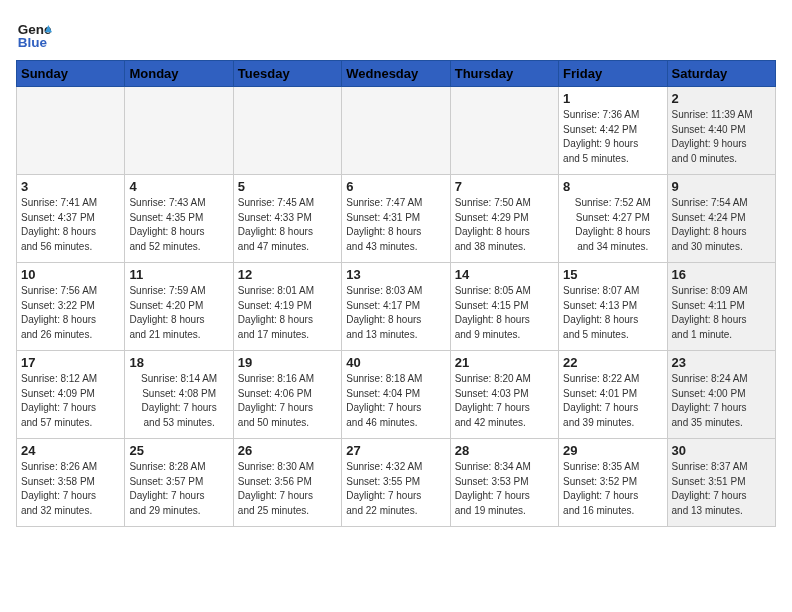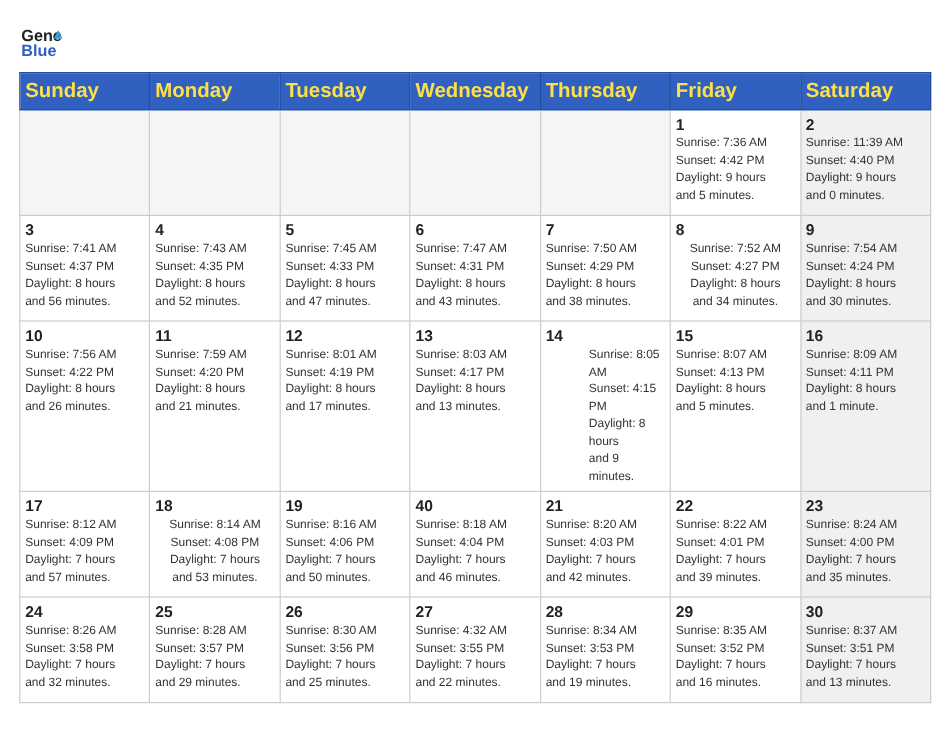--- a/index.html
+++ b/index.html
@@ -37,22 +37,22 @@
       font-size: 14px;
       color: #444;
     }
     table {
       width: 100%;
       border-collapse: collapse;
       table-layout: fixed;
     }
     th {
       background: #3060c0;
-      color: #fde047;
-      font-size: 17px;
+      color: #000000;
+      font-size: 13px;
       padding: 5px 4px;
       text-align: left;
       font-weight: bold;
       border: 1px solid #2050a0;
     }
     td {
       border: 1px solid #ccc;
       vertical-align: top;
       padding: 4px;
       font-size: 10.5px;
@@ -181,21 +181,21 @@
           <div class="day-info" style="white-space: pre-line;">Sunrise: 7:54 AM
 Sunset: 4:24 PM
 Daylight: 8 hours
 and 30 minutes.</div>
         </td>
       </tr>
       <tr>
         <td>
           <span class="day-num">10</span>
           <div class="day-info" style="white-space: pre-line;">Sunrise: 7:56 AM
-Sunset: 4:22 PM
+Sunset: 3:22 PM
 Daylight: 8 hours
 and 26 minutes.</div>
         </td>
         <td>
           <span class="day-num">11</span>
           <div class="day-info" style="white-space: pre-line;">Sunrise: 7:59 AM
 Sunset: 4:20 PM
 Daylight: 8 hours
 and 21 minutes.</div>
         </td>
@@ -208,21 +208,21 @@
         </td>
         <td>
           <span class="day-num">13</span>
           <div class="day-info" style="white-space: pre-line;">Sunrise: 8:03 AM
 Sunset: 4:17 PM
 Daylight: 8 hours
 and 13 minutes.</div>
         </td>
         <td>
           <span class="day-num">14</span>
-          <div class="day-info" style="white-space: pre-line; margin-left: 36px;">Sunrise: 8:05 AM
+          <div class="day-info" style="white-space: pre-line;">Sunrise: 8:05 AM
 Sunset: 4:15 PM
 Daylight: 8 hours
 and 9 minutes.</div>
         </td>
         <td>
           <span class="day-num">15</span>
           <div class="day-info" style="white-space: pre-line;">Sunrise: 8:07 AM
 Sunset: 4:13 PM
 Daylight: 8 hours
 and 5 minutes.</div>

